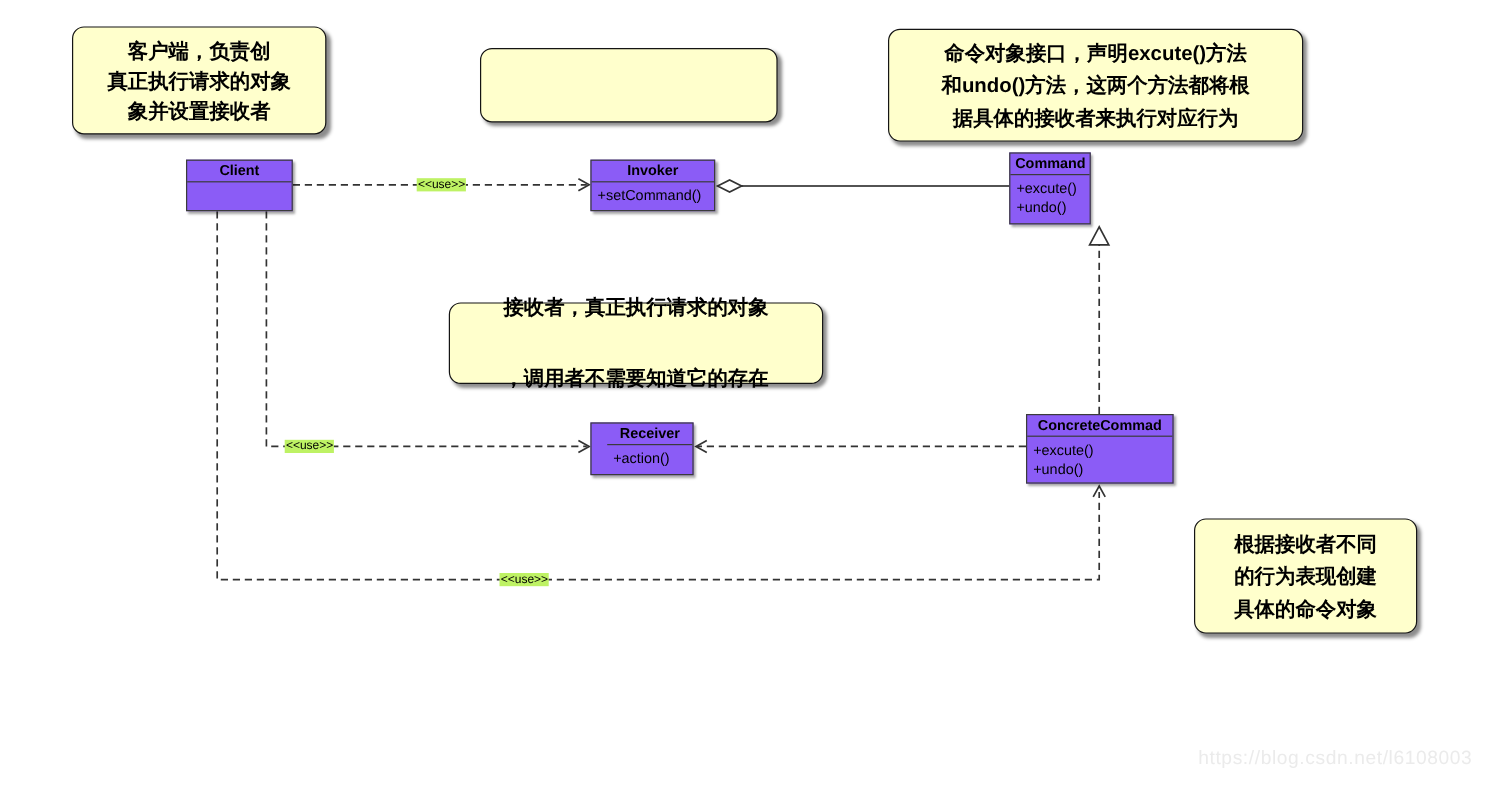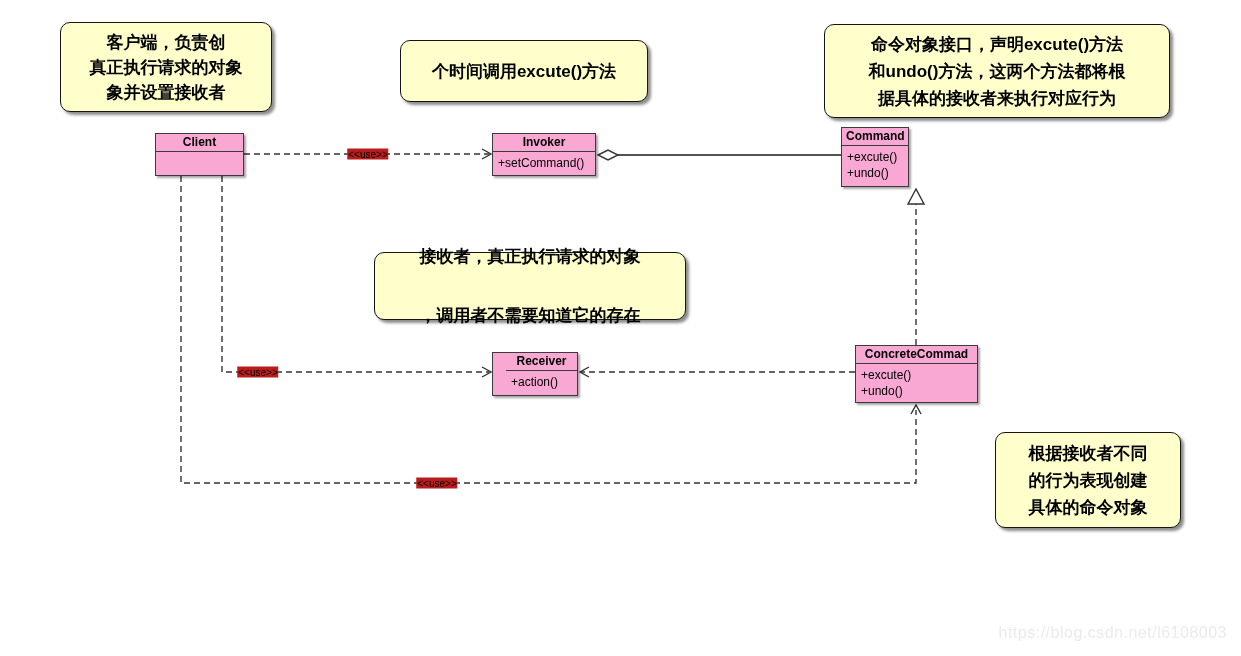--- a/index.html
+++ b/index.html
@@ -7,21 +7,21 @@
     position:relative;width:1241px;height:656px;background:#ffffff;
     font-family:"Liberation Sans","DejaVu Sans",sans-serif;overflow:hidden;
   }
   .edges{position:absolute;left:0;top:0;pointer-events:none;}
   .dash{stroke:#333333;stroke-width:1.4;fill:none;stroke-dasharray:6 4;}
   .solid{stroke:#1a1a1a;stroke-width:1.4;fill:none;}
   .head{stroke:#333333;stroke-width:1.4;fill:none;}
   .hollow{fill:#ffffff;stroke:#333333;stroke-width:1.4;}
 
   .uml-class{
-    position:absolute;box-sizing:border-box;background:#f9a8d4;
+    position:absolute;box-sizing:border-box;background:#8b5cf6;
     border:1.4px solid #3b3b3b;box-shadow:2px 2px 2px rgba(0,0,0,0.35);
   }
   .uml-title{
     font-weight:bold;font-size:12px;color:#000;text-align:center;
     padding:1px 4px 2px 4px;border-bottom:1.4px solid #3b3b3b;white-space:nowrap;
   }
   .uml-body{padding:3px 5px 2px 5px;}
   .uml-method{font-size:12px;color:#000;line-height:16px;white-space:nowrap;}
 
   .note{
@@ -30,21 +30,21 @@
     box-shadow:3px 3px 3px rgba(0,0,0,0.45);
     display:flex;flex-direction:column;justify-content:center;
     text-align:center;font-weight:bold;color:#000;
   }
   .note-line{white-space:nowrap;}
   .fs17{font-size:17px;line-height:25px;}
   .fs17b{font-size:17px;line-height:27px;}
 
   .use-label{
     position:absolute;transform:translate(-50%,-50%);
-    font-size:10px;color:#000;background:#b91c1c;padding:0 1px;
+    font-size:10px;color:#000;background:#bef264;padding:0 1px;
     letter-spacing:0px;white-space:nowrap;
   }
   .watermark{
     position:absolute;right:14px;top:624px;font-size:16px;
     color:#ebebeb;letter-spacing:0.5px;white-space:nowrap;
   }
 </style>
 </head>
 <body>
 
@@ -118,24 +118,23 @@
     </div>
   </div>
 
   <div class="note fs17" style="left:60px;top:22px;width:212px;height:90px;">
     <div class="note-line">客户端，负责创</div>
     <div class="note-line">真正执行请求的对象</div>
     <div class="note-line">象并设置接收者</div>
   </div>
 
   <div class="note fs17" style="left:400px;top:40px;width:248px;height:62px;">
-    <div class="note-line">个时间调用excute()方法</div>
   </div>
 
-  <div class="note fs17b" style="left:824px;top:24px;width:346px;height:94px;">
+  <div class="note fs17b" style="left:740px;top:24px;width:346px;height:94px;">
     <div class="note-line">命令对象接口，声明excute()方法</div>
     <div class="note-line">和undo()方法，这两个方法都将根</div>
     <div class="note-line">据具体的接收者来执行对应行为</div>
   </div>
 
   <div class="note fs17b" style="left:374px;top:252px;width:312px;height:68px;gap:32px;">
     <div class="note-line">接收者，真正执行请求的对象</div>
     <div class="note-line">，调用者不需要知道它的存在</div>
   </div>
 

